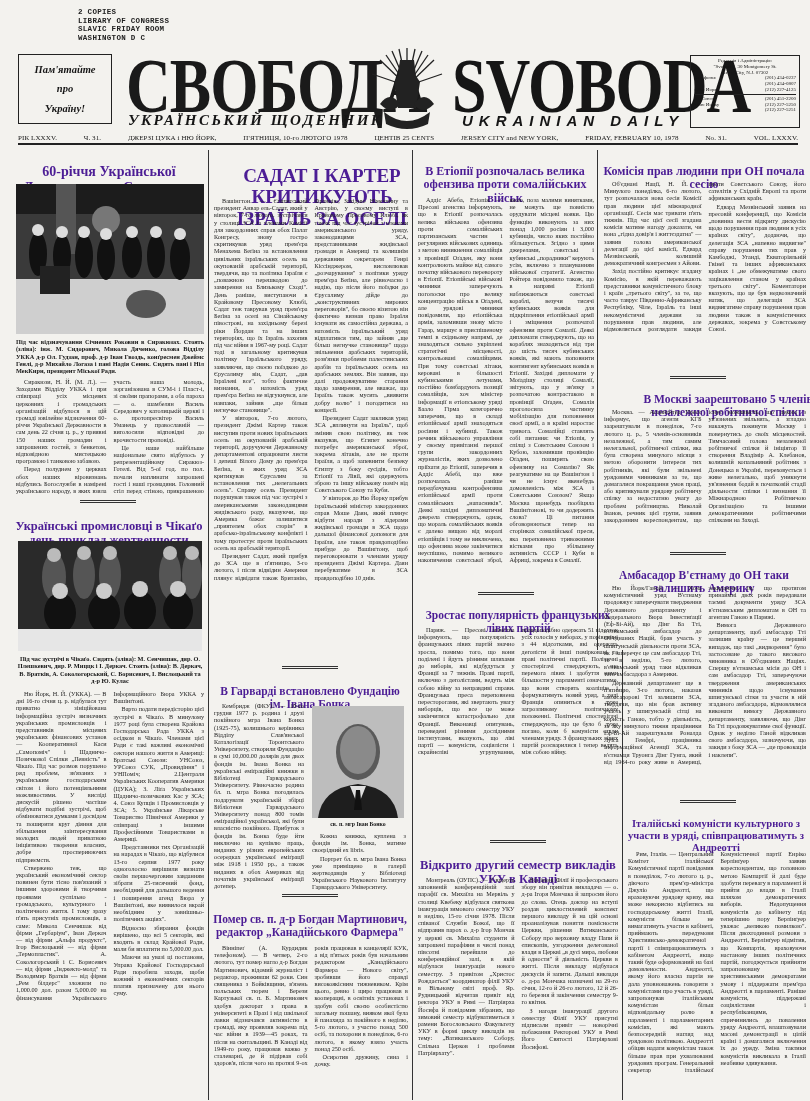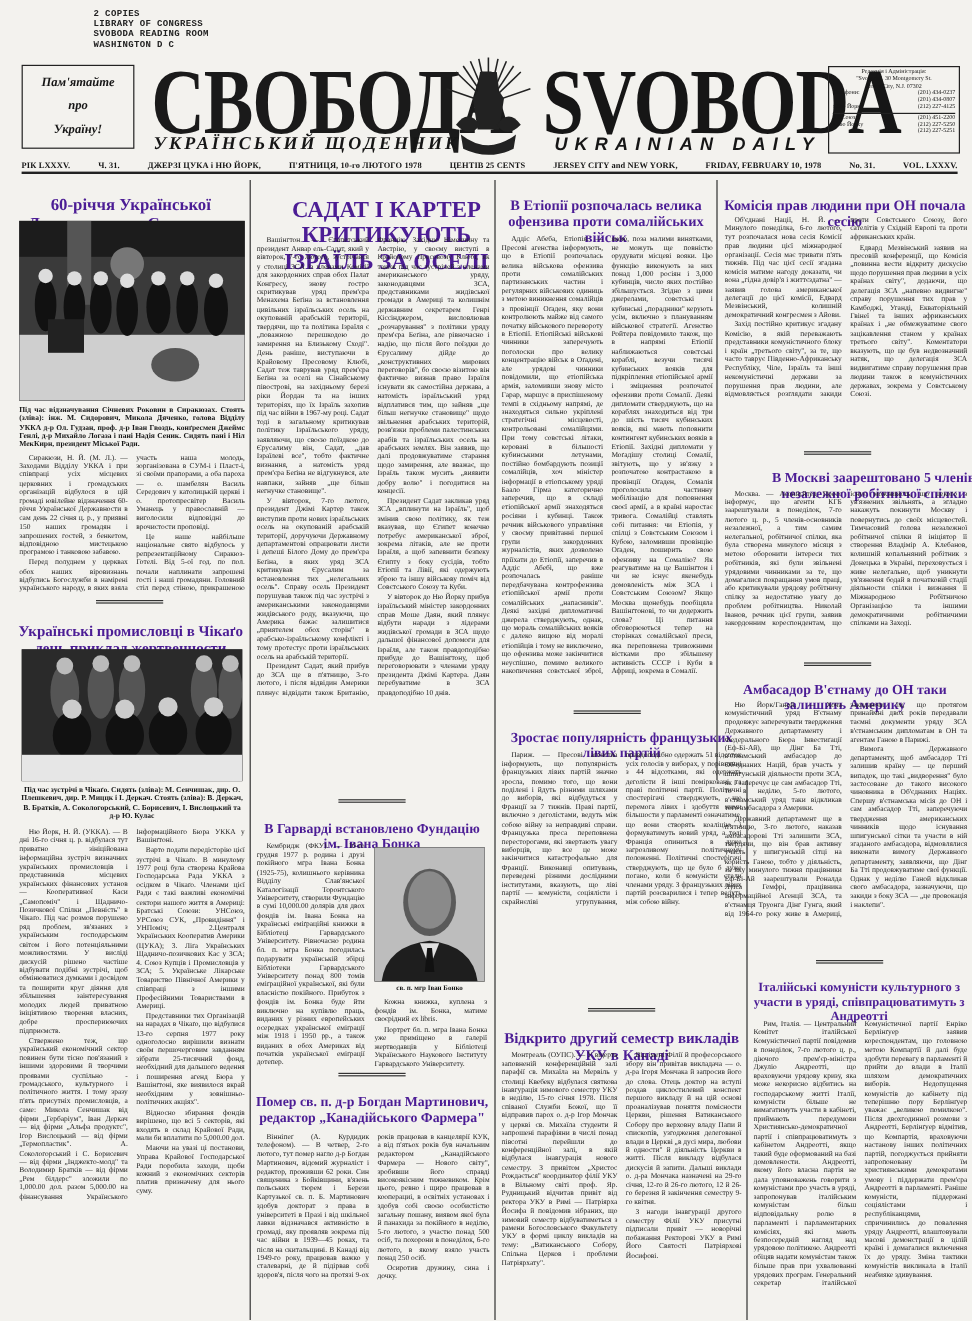--- a/index.html
+++ b/index.html
@@ -15,21 +15,21 @@
   .title-cy { position: absolute; left: 126px; top: 48px; font-family: "Liberation Serif", "DejaVu Serif", serif; font-weight: bold; font-size: 62px; line-height: 60px; letter-spacing: -1px; transform: scaleY(1.25); transform-origin: top left; color: #1a1a1a; }
   .sub-cy { position: absolute; left: 128px; top: 112px; font-family: Liberation Serif, serif; font-weight: bold; font-style: italic; font-size: 15px; letter-spacing: 2.5px; }
   .emblem { position: absolute; left: 370px; top: 46px; width: 74px; height: 84px; }
   .title-lat { position: absolute; left: 452px; top: 48px; font-weight: bold; font-size: 62px; line-height: 60px; letter-spacing: -1px; transform: scaleY(1.25); transform-origin: top left; }
   .sub-lat { position: absolute; left: 462px; top: 112px; font-family: "Liberation Sans", "DejaVu Sans", sans-serif; font-weight: bold; font-style: italic; font-size: 15px; letter-spacing: 6px; }
   .contact-box { position: absolute; left: 690px; top: 55px; width: 110px; height: 73px; border: 1px solid #222; padding: 2px 3px; font-size: 5px; line-height: 5.8px; }
   .contact-box .center { text-align: center; }
   .contact-box .row { display: flex; justify-content: space-between; }
   .contact-box hr { border: none; border-top: 0.6px solid #222; margin: 1px 0; }
 
-  .dateline { position: absolute; left: 18px; top: 134px; width: 780px; height: 11px; display: flex; justify-content: space-between; font-size: 7px; font-weight: bold; border-bottom: 2px solid #222; padding-bottom: 1px; white-space: nowrap; }
+  .dateline { position: absolute; left: 18px; top: 134px; width: 780px; height: 11px; display: flex; justify-content: space-between; font-size: 7px; font-weight: normal; border-bottom: 2px solid #222; padding-bottom: 1px; white-space: nowrap; }
   .dateline span { letter-spacing: 0.1px; }
 
   
   .rule-v { position: absolute; width: 1px; background: #333; }
   .rule-h { position: absolute; height: 3px; border-top: 1px solid #333; border-bottom: 1px solid #333; }
 
   .headline { position: absolute; text-align: center; font-weight: bold; color: #4c1d95; line-height: 1.12; margin-top: 12px; }
   .body-text { position: absolute; font-size: 6.2px; line-height: 7.2px; text-align: justify; color: #1e1e1e; overflow: hidden; }
   .body-text p { text-indent: 8px; margin-bottom: 1px; }
   .cols2 { column-count: 2; column-gap: 7px; }
@@ -40,21 +40,21 @@
   .photo svg { width: 100%; height: 100%; display: block; }
 </style>
 </head>
 <body>
 
 <div class="page">
 
   <div class="stamp">
     <div>2 COPIES</div>
     <div>LIBRARY OF CONGRESS</div>
-    <div>SVOBODA READING ROOM</div>
+    <div>SLAVIC FRIDAY ROOM</div>
     <div>WASHINGTON D C</div>
   </div>
 
   <div class="motto-box">
     <div>Пам'ятайте</div>
     <div>про</div>
     <div>Україну!</div>
   </div>
 
   <div class="title-cy">СВОБОДА</div>

